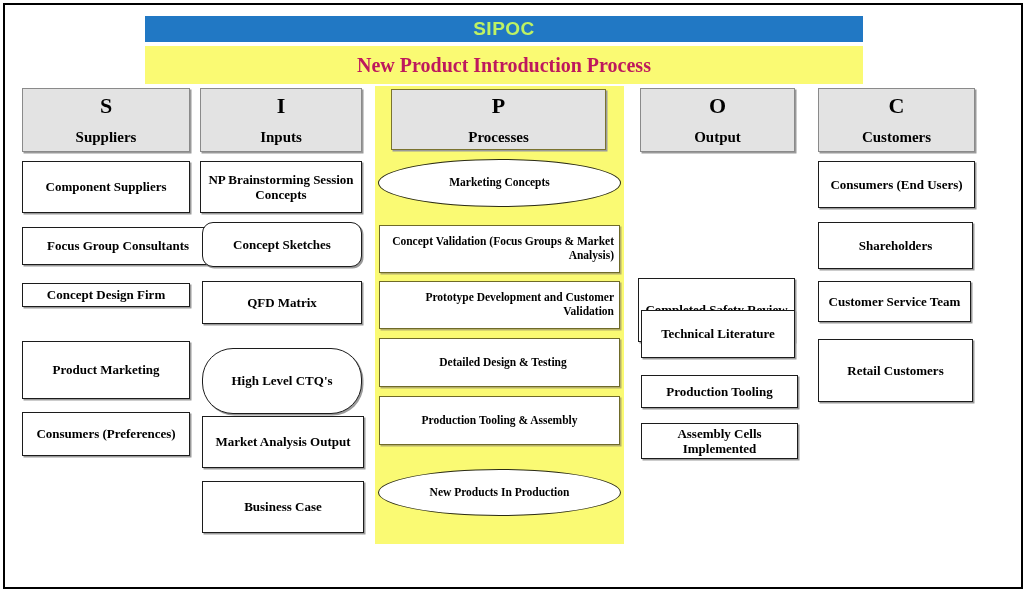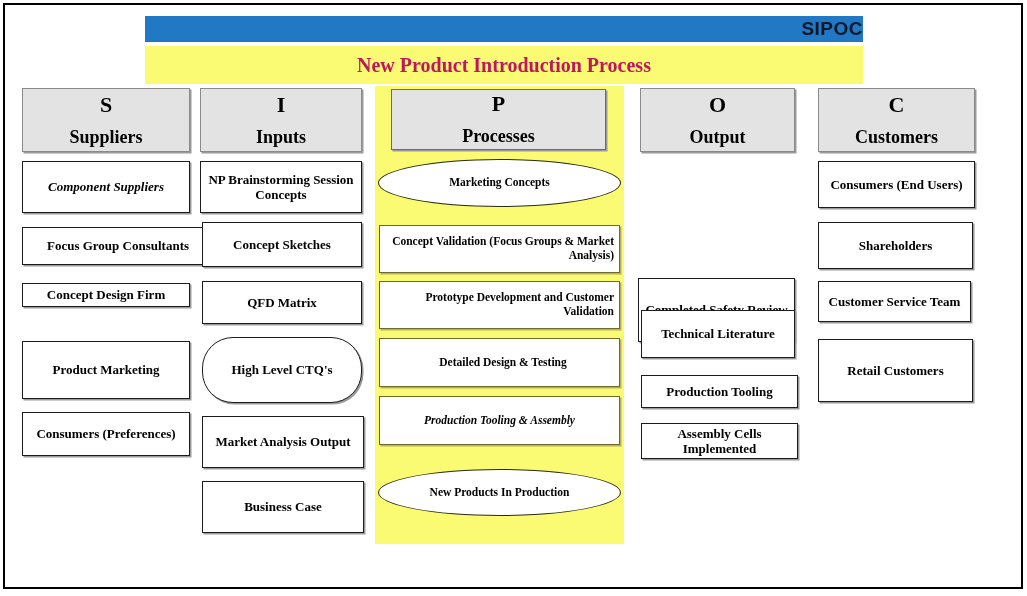--- a/index.html
+++ b/index.html
@@ -31,28 +31,28 @@
   }
 
   
   .title-bar {
     position: absolute;
     left: 145px;
     top: 16px;
     width: 718px;
     height: 26px;
     background: #2178c4;
-    color: #0f172a;
+    color: #bef264;
     font-family: "Liberation Sans", "DejaVu Sans", sans-serif;
     font-weight: bold;
     font-size: 19px;
     letter-spacing: 0.5px;
     display: flex;
     align-items: center;
-    justify-content: flex-end;
+    justify-content: center;
   }
 
   .subtitle-bar {
     position: absolute;
     left: 145px;
     top: 46px;
     width: 718px;
     height: 38px;
     background: #fafa73;
     color: #be185d;
@@ -91,21 +91,21 @@
     border: 1px solid #7a7330;
     box-shadow: 1.5px 1.5px 0 #9a9a9a;
   }
   .col-header .letter {
     font-size: 22px;
     font-weight: bold;
     line-height: 1.05;
     font-family: "Liberation Serif", "DejaVu Serif", serif;
   }
   .col-header .sub {
-    font-size: 18px;
+    font-size: 15px;
     font-weight: bold;
     line-height: 1.1;
     margin-top: 12px;
     font-family: "Liberation Serif", "DejaVu Serif", serif;
   }
 
   .item-box {
     position: absolute;
     background: #ffffff;
     border: 1px solid #1c1c1c;
@@ -161,48 +161,48 @@
     <span>New Product Introduction Process</span>
   </div>
 
   <div class="process-backdrop"></div>
 
   <div class="col-header" style="left:22px; top:88px; width:168px; height:64px;">
     <span class="letter">S</span>
     <span class="sub">Suppliers</span>
   </div>
 
-  <div class="item-box" style="left:22px; top:161px; width:168px; height:52px;font-style:italic;">Component Suppliers</div>
+  <div class="item-box" style="left:22px; top:161px; width:168px; height:52px;">Component Suppliers</div>
   <div class="item-box" style="left:22px; top:227px; width:192px; height:38px;">Focus Group Consultants</div>
   <div class="item-box" style="left:22px; top:283px; width:168px; height:24px;">Concept Design Firm</div>
   <div class="item-box" style="left:22px; top:341px; width:168px; height:58px;">Product Marketing</div>
   <div class="item-box" style="left:22px; top:412px; width:168px; height:44px;">Consumers (Preferences)</div>
 
   <div class="col-header" style="left:200px; top:88px; width:162px; height:64px;">
     <span class="letter">I</span>
     <span class="sub">Inputs</span>
   </div>
 
   <div class="item-box" style="left:200px; top:161px; width:162px; height:52px;">NP Brainstorming Session Concepts</div>
-  <div class="item-box" style="left:202px; top:222px; width:160px; height:45px;">Concept Sketches</div>
+  <div class="item-box" style="left:202px; top:222px; width:160px; height:45px;border-radius:11px;">Concept Sketches</div>
   <div class="item-box" style="left:202px; top:281px; width:160px; height:43px;">QFD Matrix</div>
-  <div class="item-box" style="left:202px; top:337px; width:160px; height:66px;border-radius:31px;">High Level CTQ's</div>
+  <div class="item-box" style="left:202px; top:348px; width:160px; height:66px;border-radius:31px;">High Level CTQ's</div>
   <div class="item-box" style="left:202px; top:416px; width:162px; height:52px;">Market Analysis Output</div>
   <div class="item-box" style="left:202px; top:481px; width:162px; height:52px;">Business Case</div>
 
   <div class="col-header process" style="left:391px; top:89px; width:215px; height:61px;">
     <span class="letter">P</span>
     <span class="sub">Processes</span>
   </div>
 
   <div class="ellipse-box" style="left:378px; top:159px; width:243px; height:48px;">Marketing Concepts</div>
   <div class="item-box process-box" style="left:379px; top:225px; width:241px; height:48px;">Concept Validation (Focus Groups &amp; Market Analysis)</div>
   <div class="item-box process-box" style="left:379px; top:281px; width:241px; height:48px;">Prototype Development and Customer Validation</div>
   <div class="item-box process-box" style="left:379px; top:338px; width:241px; height:49px;padding-left:12px;">Detailed Design &amp; Testing</div>
-  <div class="item-box process-box" style="left:379px; top:396px; width:241px; height:49px;font-style:italic;">Production Tooling &amp; Assembly</div>
+  <div class="item-box process-box" style="left:379px; top:396px; width:241px; height:49px;">Production Tooling &amp; Assembly</div>
   <div class="ellipse-box" style="left:378px; top:469px; width:243px; height:47px;">New Products In Production</div>
 
   <div class="col-header" style="left:640px; top:88px; width:155px; height:64px;">
     <span class="letter">O</span>
     <span class="sub">Output</span>
   </div>
 
   <div class="item-box" style="left:638px; top:230px; width:157px; height:64px;margin-top:48px;">Completed Safety Review</div>
   <div class="item-box" style="left:641px; top:310px; width:154px; height:48px;">Technical Literature</div>
   <div class="item-box" style="left:641px; top:375px; width:157px; height:33px;">Production Tooling</div>

